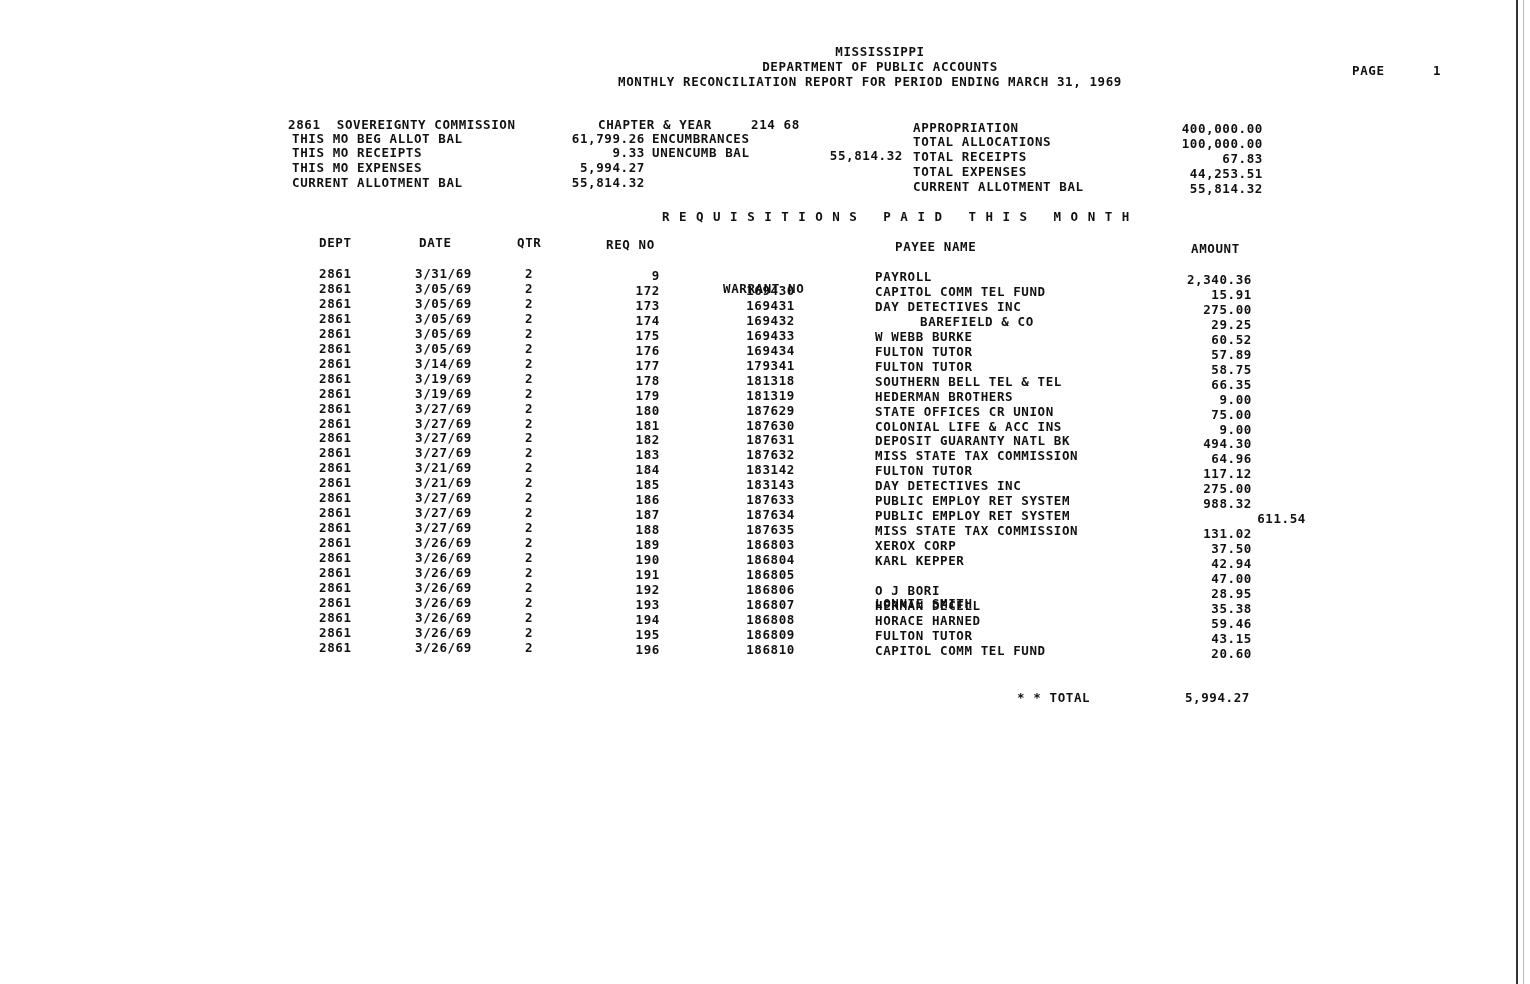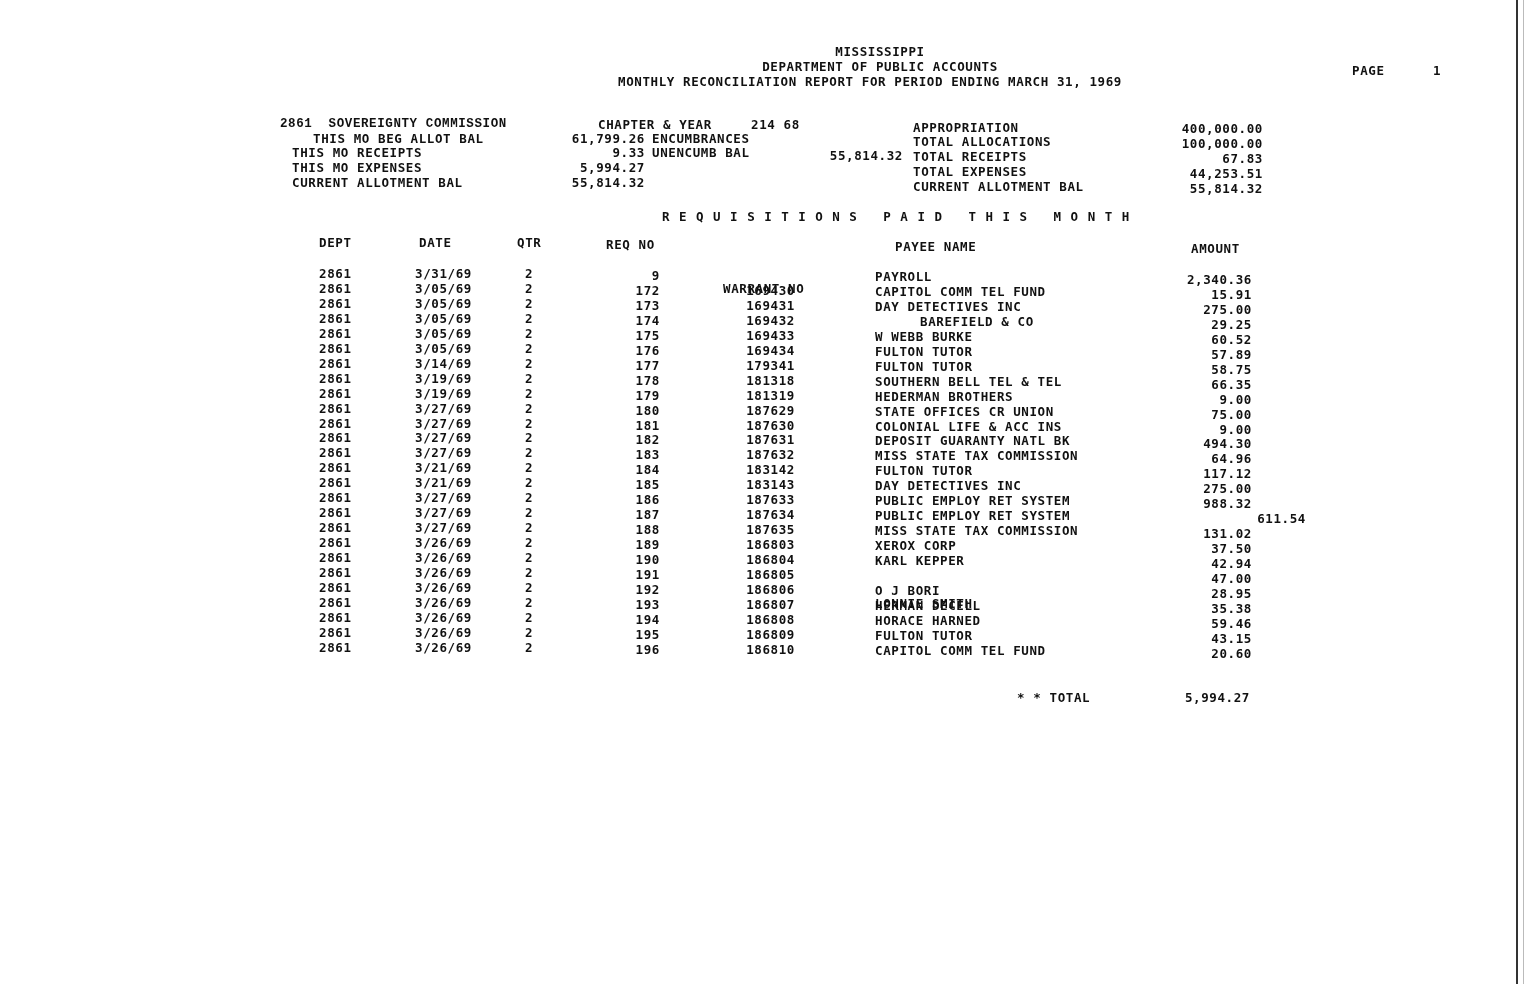--- a/index.html
+++ b/index.html
@@ -23,25 +23,25 @@
 <div class="edge"></div>
 <div class="edge2"></div>
 
 <div class="hdr" style="top:45px;left:115px;">MISSISSIPPI</div>
 <div class="hdr" style="top:60px;left:115px;">DEPARTMENT OF PUBLIC ACCOUNTS</div>
 <div class="hdr" style="top:75px;left:105px;">MONTHLY RECONCILIATION REPORT FOR PERIOD ENDING MARCH 31, 1969</div>
 <span class="abs" style="left:1352px;top:63px;">PAGE</span>
 <span class="abs" style="left:1433px;top:63px;">1</span>
 
 <div>
-  <span class="abs" style="left:280px;top:117px;font-family:Liberation Mono, monospace;">2861  SOVEREIGNTY COMMISSION</span>
+  <span class="abs" style="left:288px;top:117px;">2861  SOVEREIGNTY COMMISSION</span>
   <span class="abs" style="left:598px;top:117px;">CHAPTER &amp; YEAR</span>
   <span class="abs" style="left:751px;top:117px;">214 68</span>
 
-  <span class="abs" style="left:292px;top:131px;margin-left:21px;">THIS MO BEG ALLOT BAL</span>
+  <span class="abs" style="left:292px;top:131px;">THIS MO BEG ALLOT BAL</span>
   <span class="abs r" style="left:545px;width:100px;top:131px;">61,799.26</span>
   <span class="abs" style="left:652px;top:131px;">ENCUMBRANCES</span>
 
   <span class="abs" style="left:292px;top:145px;">THIS MO RECEIPTS</span>
   <span class="abs r" style="left:545px;width:100px;top:145px;">9.33</span>
   <span class="abs" style="left:652px;top:145px;">UNENCUMB BAL</span>
   <span class="abs r" style="left:800px;width:103px;top:148px;">55,814.32</span>
 
   <span class="abs" style="left:292px;top:160px;">THIS MO EXPENSES</span>
   <span class="abs r" style="left:545px;width:100px;top:160px;">5,994.27</span>

